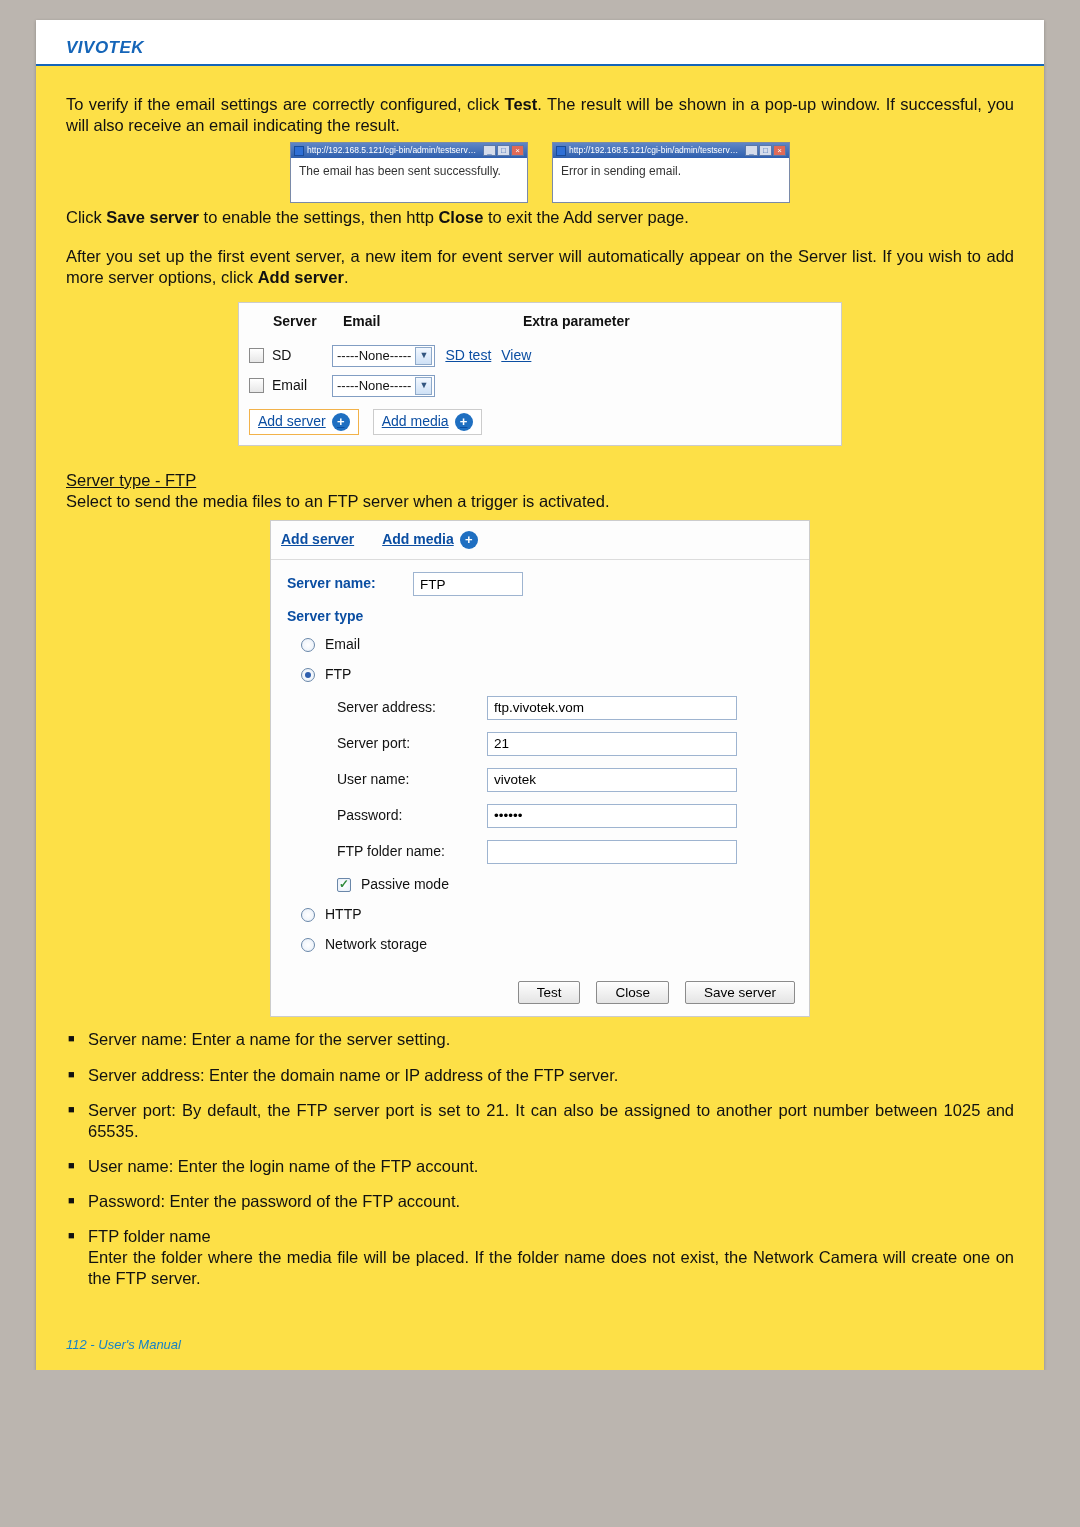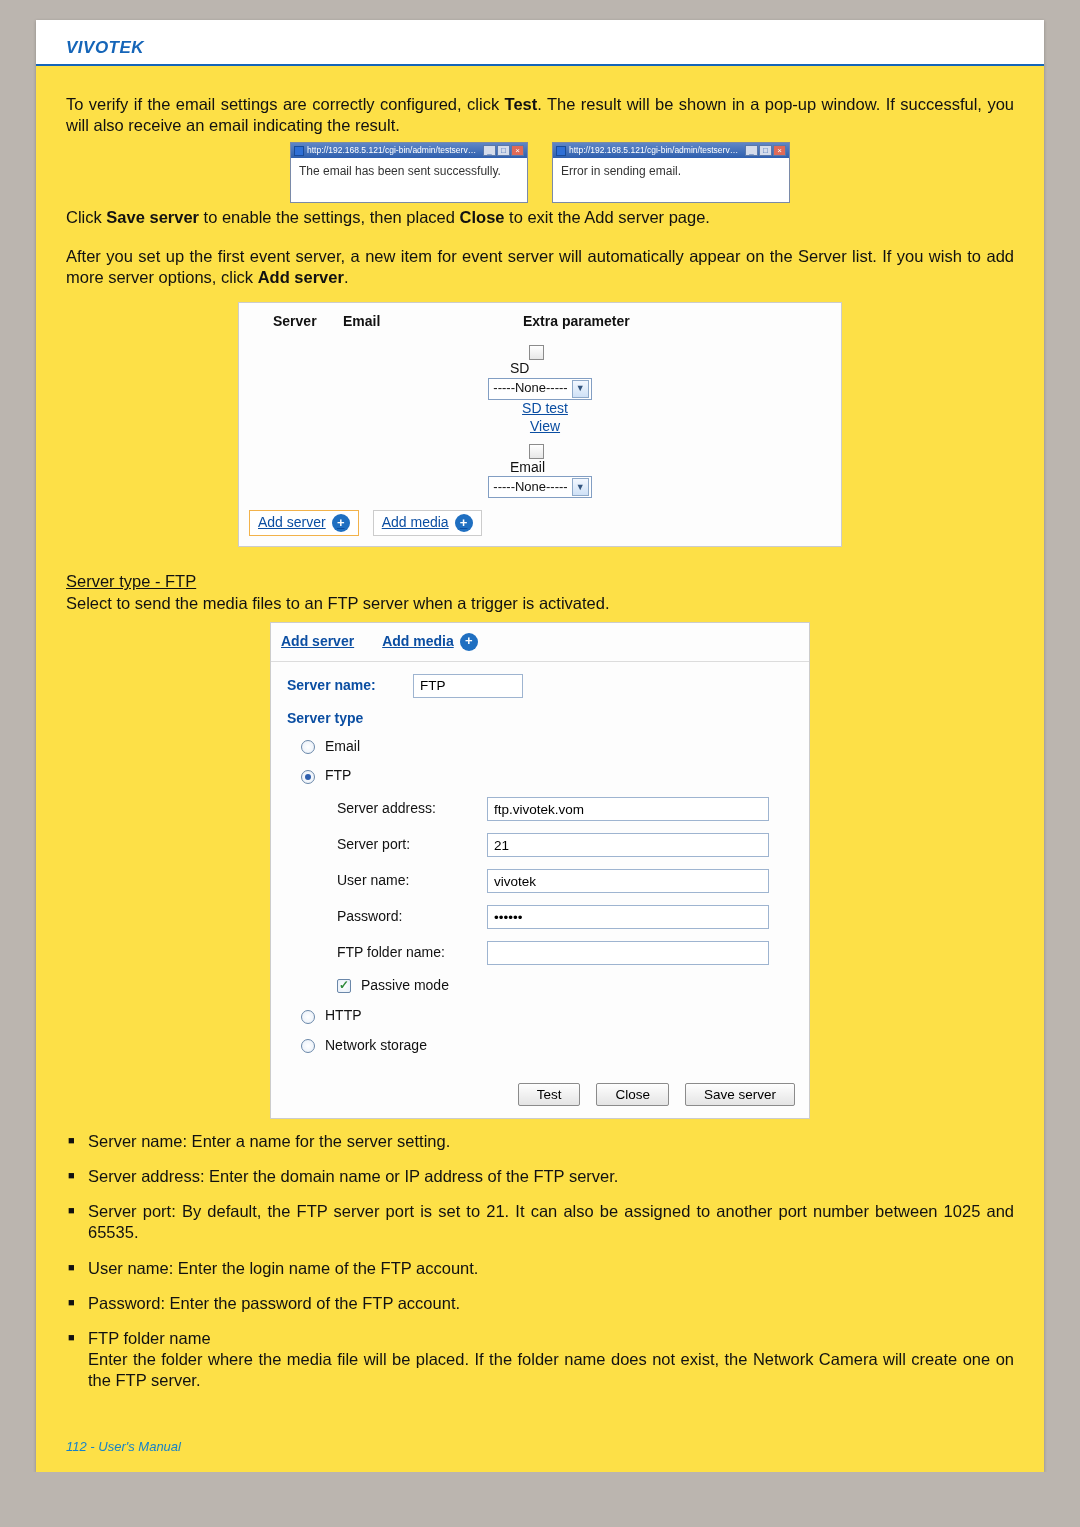--- a/index.html
+++ b/index.html
@@ -73,21 +73,21 @@
     margin: 14px auto 0 auto;
     border: 1px solid #ccc;
     background: #fdfdfd;
     padding: 0 0 10px 0;
     font-size: 14px;
   }
   .fig-head { display:flex; padding: 10px 10px 10px 34px; font-weight:bold; color:#111;}
   .fig-head .c1{ width:70px;}
   .fig-head .c2{ width:180px;}
   .fig-head .c3{ flex:1; text-align:left;}
-  .fig-row { display:flex; align-items:center; padding: 4px 10px 4px 10px; flex-direction: column;}
+  .fig-row { display:flex; align-items:center; padding: 4px 10px 4px 10px;}
   .cb {
     width:15px; height:15px; border:1px solid #8b8b8b; background:linear-gradient(#fff,#e7e7e7);
     margin-right:8px;
   }
   .sel {
     height:22px; border:1px solid #829ec3; background:#fff; display:inline-flex; align-items:center; padding:0 2px 0 4px; font-size:13px;
   }
   .sel .arrow{ width:17px; height:18px; margin-left:4px; border:1px solid #8ea9c9; background:linear-gradient(#f3f8ff,#cfe1f6); display:inline-flex; align-items:center; justify-content:center; font-size:9px; color:#33557f;}
   .lnk { color:#0b4ea2; text-decoration:underline; margin-left:10px;}
   .btnlink {
@@ -108,21 +108,21 @@
     font-size: 14px;
     color:#111;
   }
   .ftp-top { padding: 10px; display:flex; gap:28px; border-bottom:1px solid #dcdcdc;}
   .ftp-top .plain{ color:#0b4ea2; text-decoration:underline; font-size:14px;}
   .ftp-body{ padding: 12px 16px 12px 16px;}
   .row{ display:flex; align-items:center; margin-bottom:12px; }
   .lbl{ font-weight:bold; color:#0b4ea2; width:126px;}
   .lbl2{ width:200px; padding-left:50px; font-size:14px; color:#111;}
   .txtin{
-    border:1px solid #9eb4d0; height:24px; width:282px; padding:2px 6px; font-size:13.5px; background:#fff;
+    border:1px solid #9eb4d0; height:24px; width:250px; padding:2px 6px; font-size:13.5px; background:#fff;
   }
   .txtin.sm{ width:110px;}
   .sec-head{ font-weight:bold; color:#0b4ea2; margin-bottom:10px;}
   .radio, .chk {
     width:14px; height:14px; border:1px solid #6a87a9; border-radius:50%; background:radial-gradient(#fff,#e6eef8); display:inline-block; margin-right:10px; vertical-align:middle; position:relative;
   }
   .radio.on::after{ content:""; position:absolute; left:3px; top:3px; width:6px; height:6px; background:#2e5fae; border-radius:50%;}
   .chk{ border-radius:2px;}
   .chk.on::after{ content:"✓"; position:absolute; left:1px; top:-2px; font-size:12px; color:#2e8a3b; font-weight:bold;}
   .opt{ margin:0 0 12px 14px; }
@@ -173,21 +173,21 @@
             <span>_</span>
             <span>□</span>
             <span class="x">×</span>
           </span>
         </div>
         <div class="popup-body">Error in sending email.</div>
       </div>
     </div>
 
     <p>
-      <span>Click </span><b>Save server</b><span> to enable the settings, then placed </span><b>Close</b><span> to exit the Add server page.</span>
+      <span>Click </span><b>Save server</b><span> to enable the settings, then http </span><b>Close</b><span> to exit the Add server page.</span>
     </p>
 
     <p class="gap">
       <span>After you set up the first event server, a new item for event server will automatically appear on the Server list. If you wish to add more server options, click </span><b>Add server</b><span>.</span>
     </p>
 
     <div class="figure">
       <div class="fig-head">
         <span class="c1">Server</span>
         <span class="c2">Email</span>

